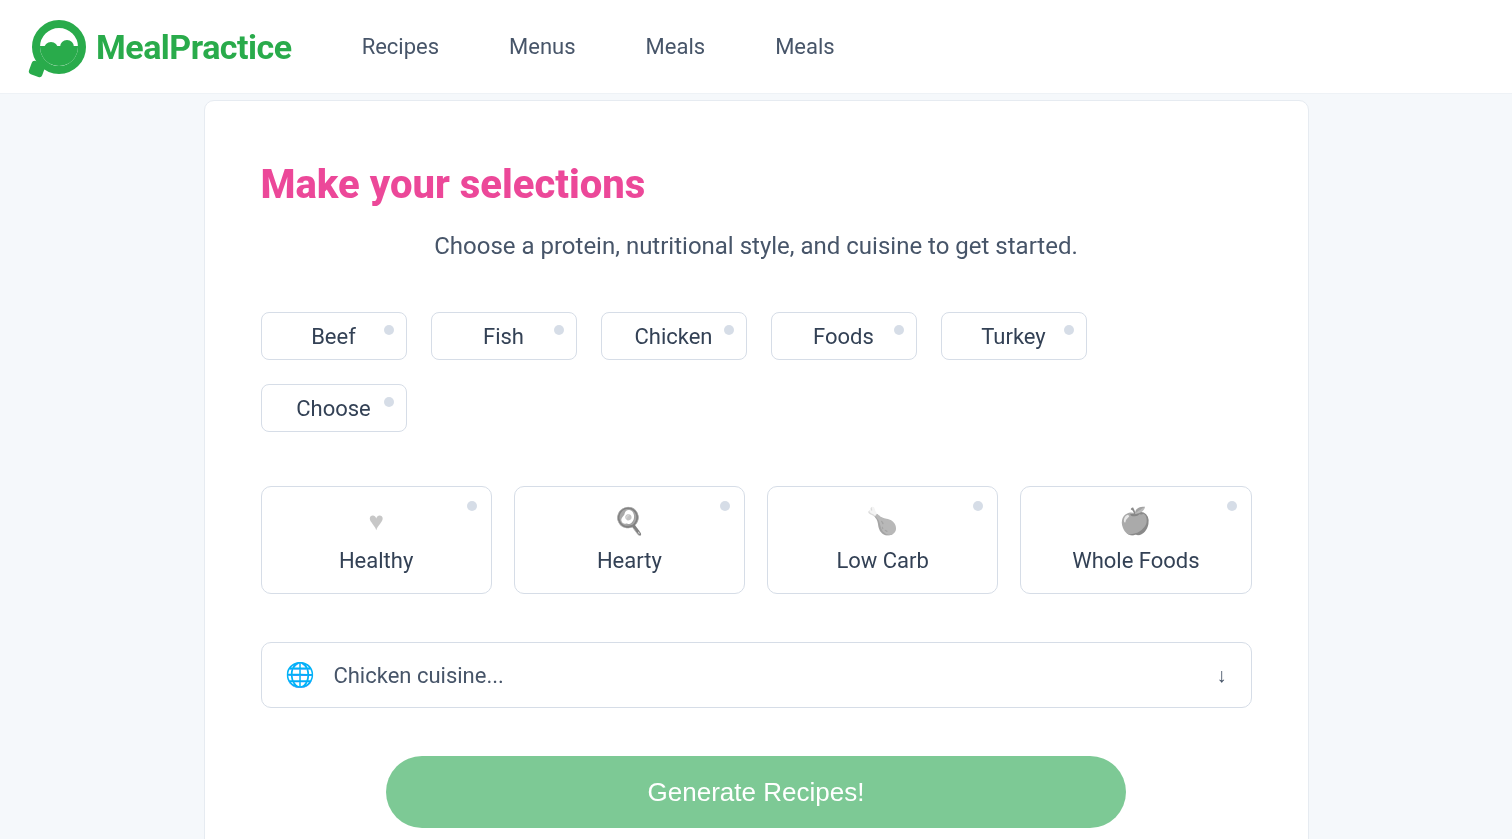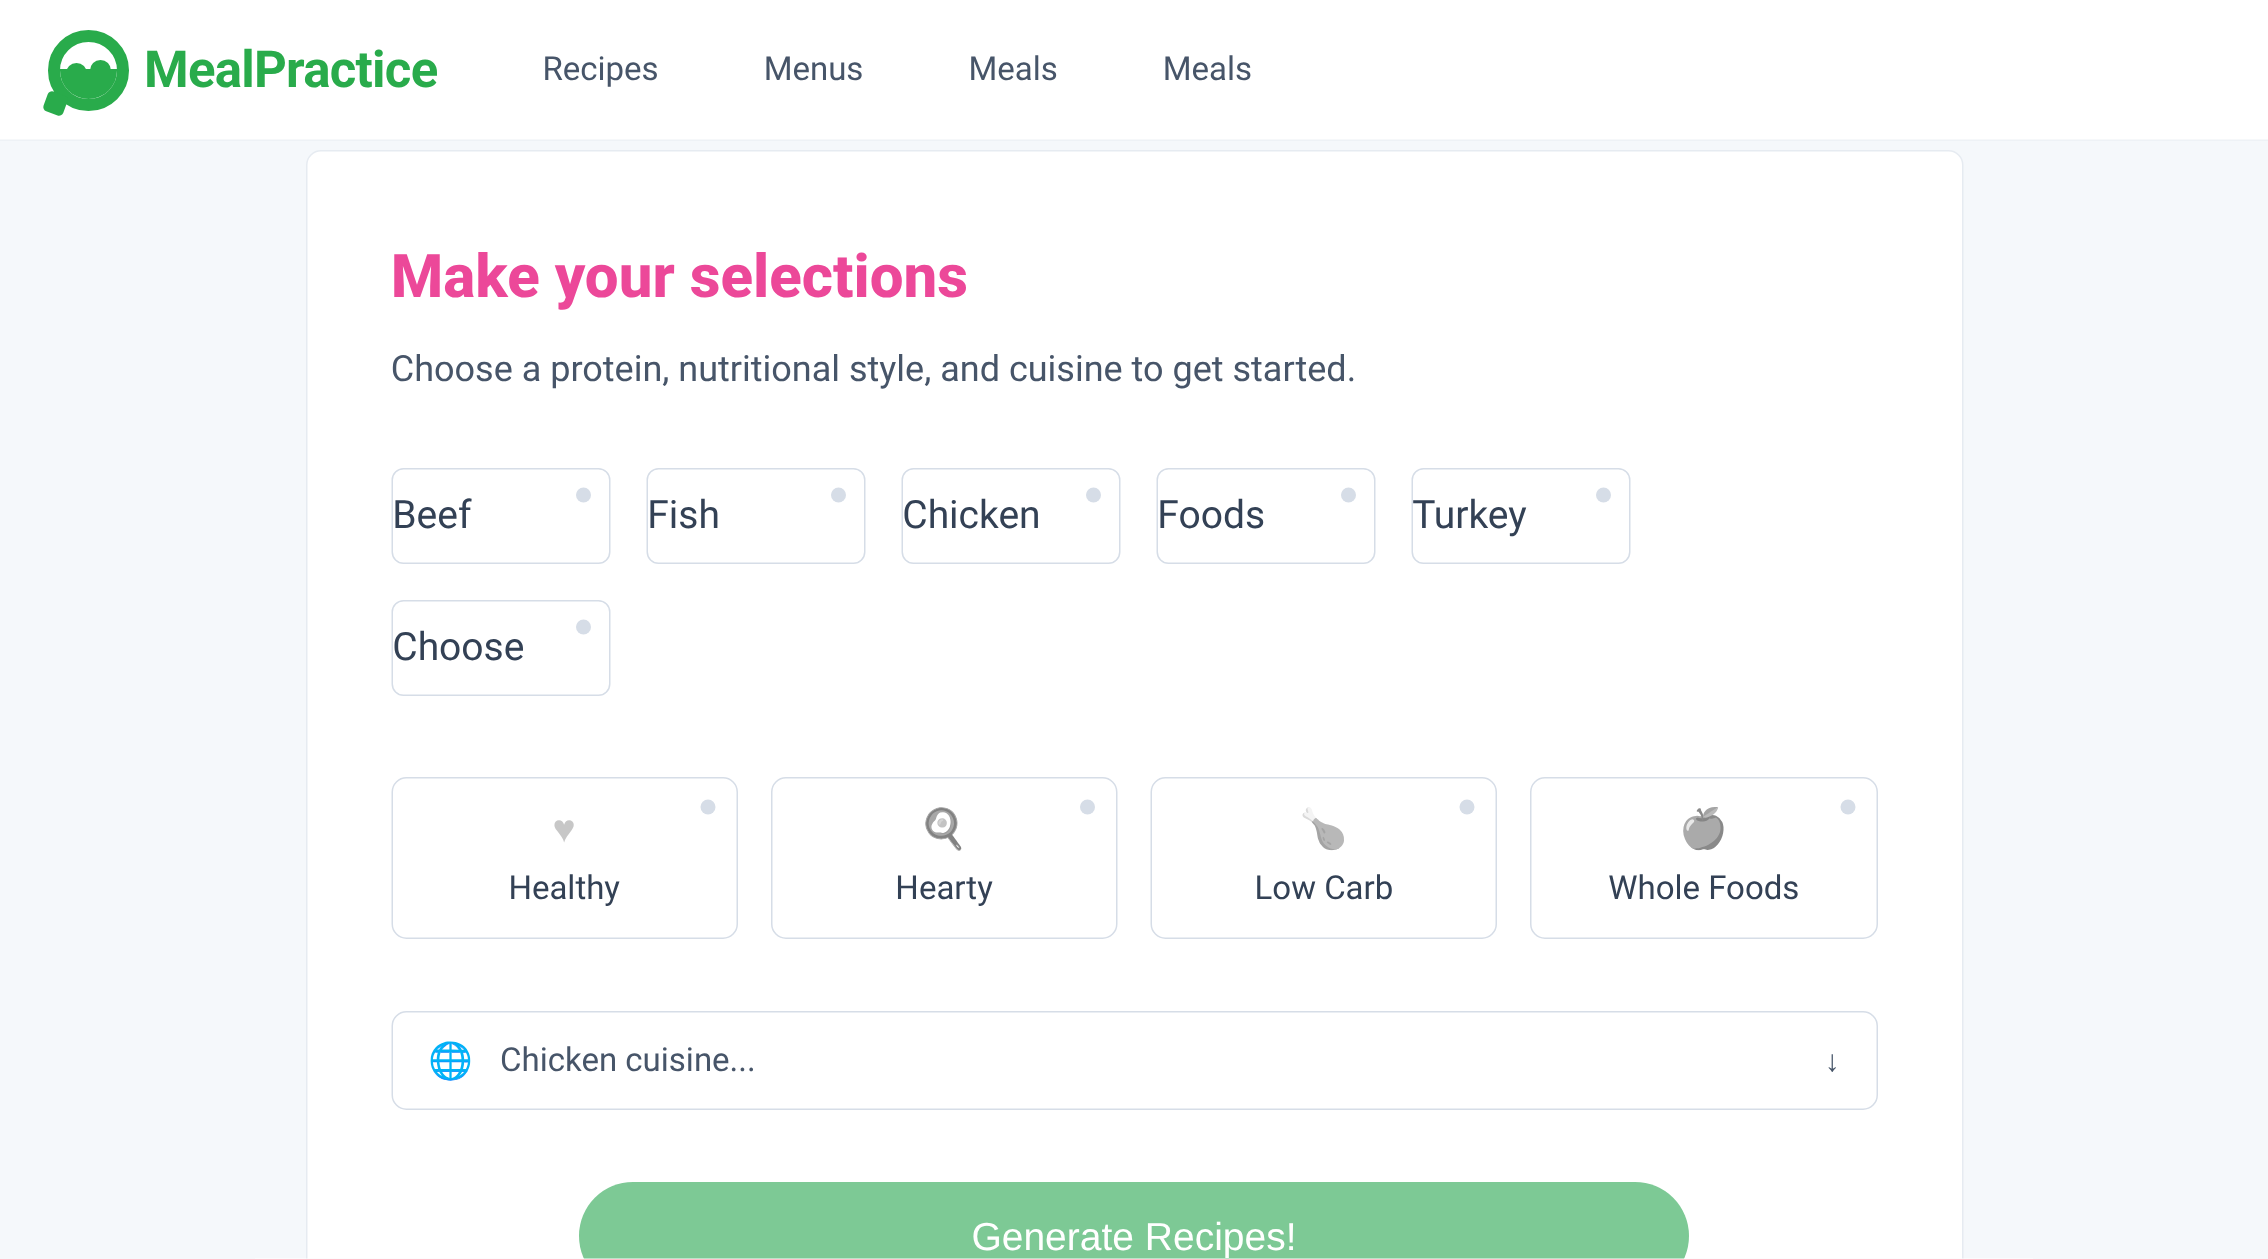--- a/index.html
+++ b/index.html
@@ -91,38 +91,39 @@
   h1.page-title {
     margin:0 0 24px;
     font-size:40px;
     font-weight:800;
     color:#ec4899;
   }
   .subtitle {
     margin:0 0 52px;
     font-size:24px;
     color:#475569;
+    text-align:center;
   }
   .chip-row {
     display:flex;
     gap:24px;
     flex-wrap:wrap;
     margin-bottom:54px;
   }
   .chip {
     position:relative;
     border:1px solid #d6dde7;
     border-radius:8px;
     background:#fff;
-    height:64px;
+    height:48px;
     width:146px;
     display:flex;
     align-items:center;
-    justify-content:flex-start;
-    font-size:26px;
+    justify-content:center;
+    font-size:22px;
     color:#334155;
     cursor:pointer;
   }
   .chip .dot {
     position:absolute;
     top:12px; right:12px;
     width:10px; height:10px;
     background:#d6dde7;
     border-radius:50%;
   }

